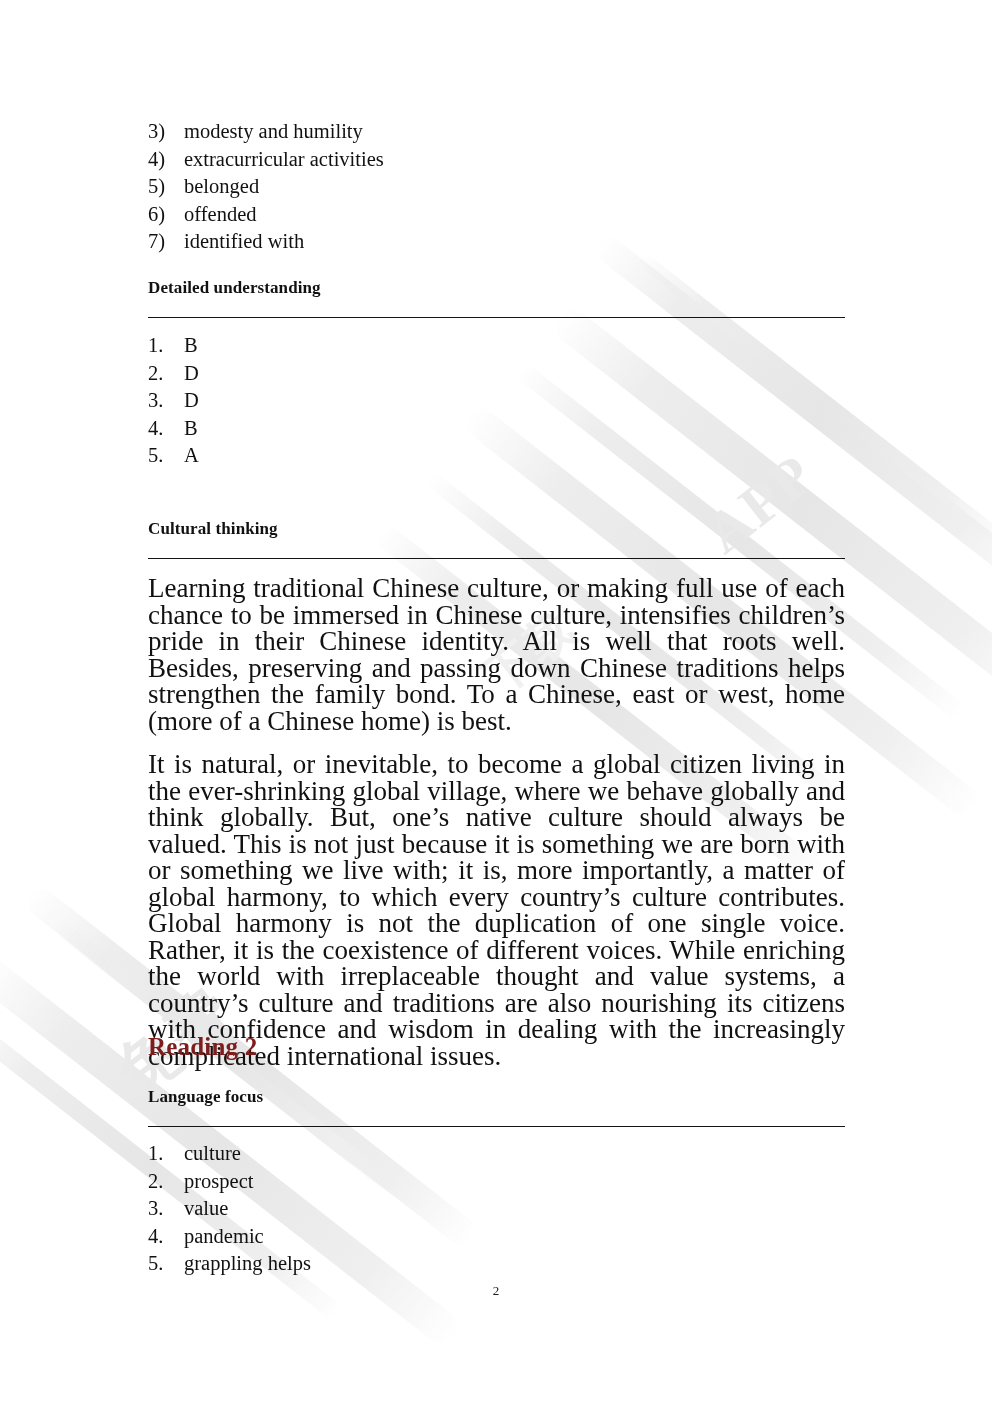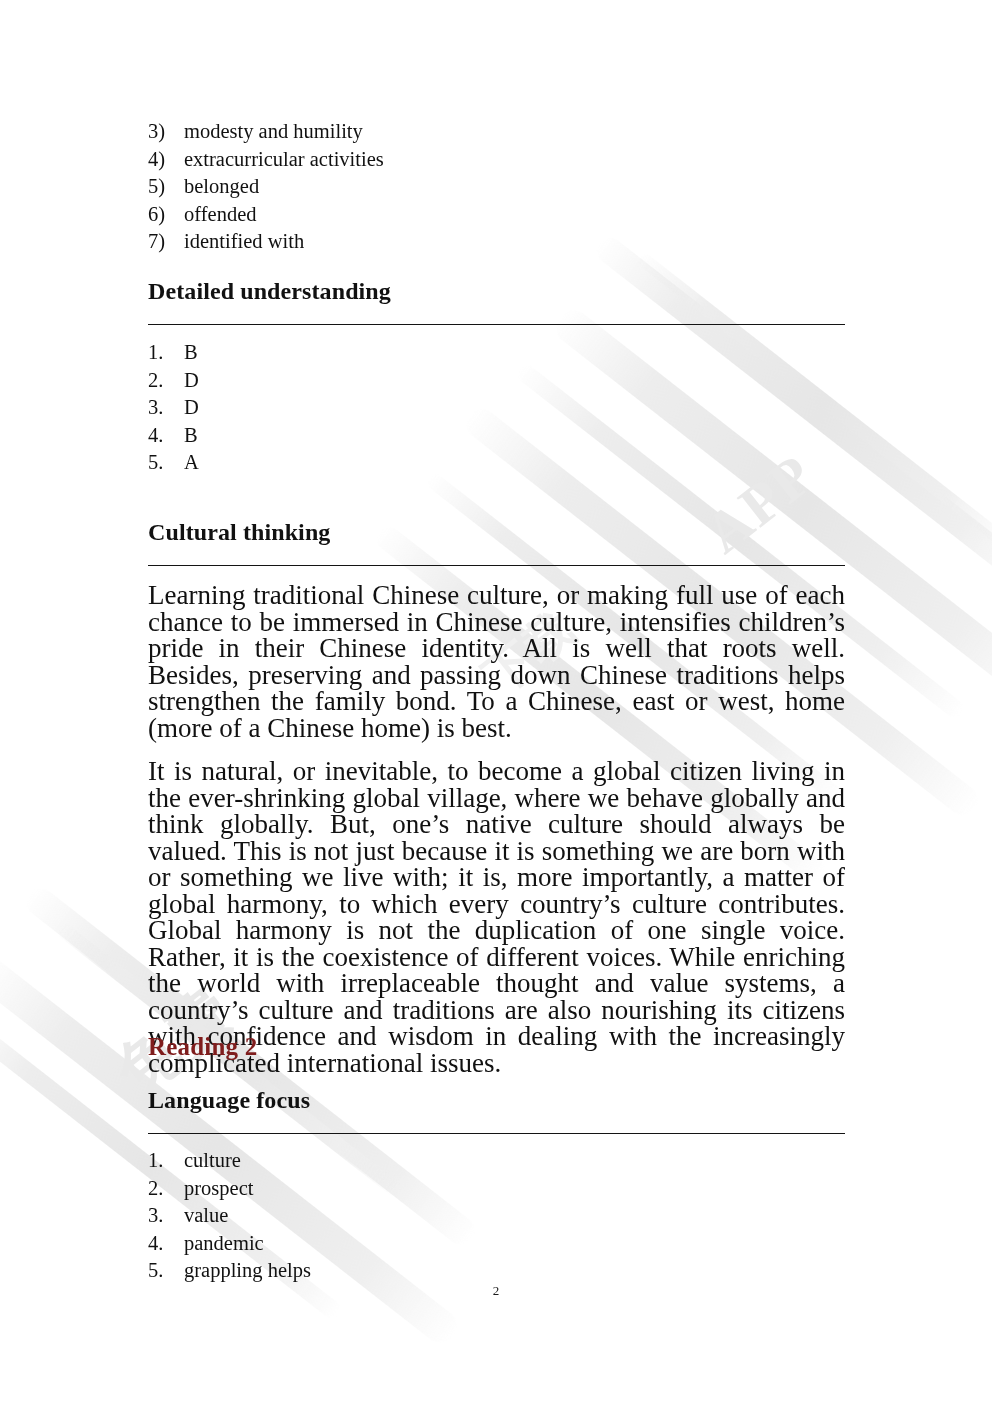--- a/index.html
+++ b/index.html
@@ -67,21 +67,21 @@
   .num-list .marker {
     width: 36px;
     flex: 0 0 36px;
     display: inline-block;
   }
   .num-list .item-text {
     display: inline-block;
   }
 
   .section-heading {
-    font-size: 24px;
+    font-size: 17px;
     font-weight: bold;
     letter-spacing: 0.1px;
   }
   .rule {
     border: 0;
     border-top: 1.6px solid #141414;
     margin: 0;
     width: 697px;
   }
 

